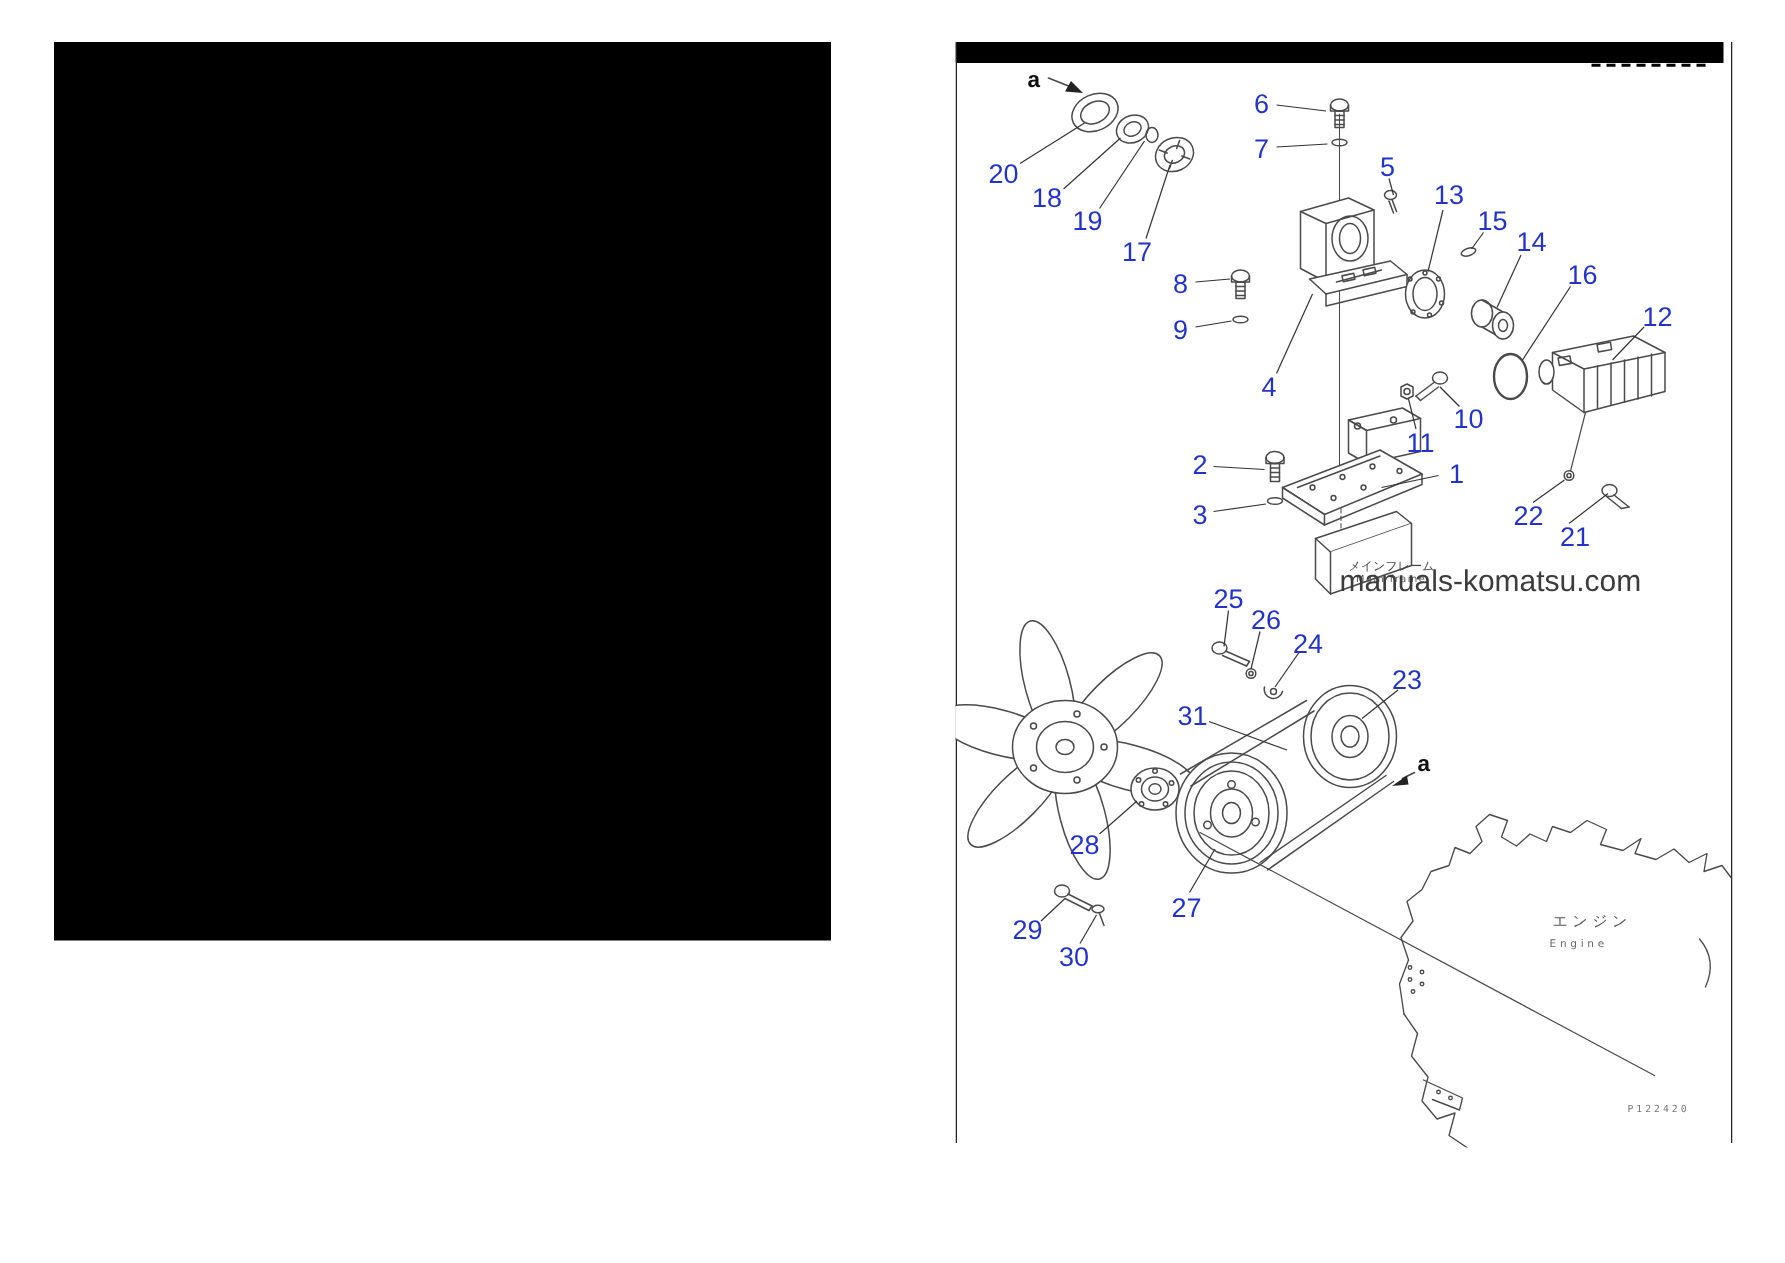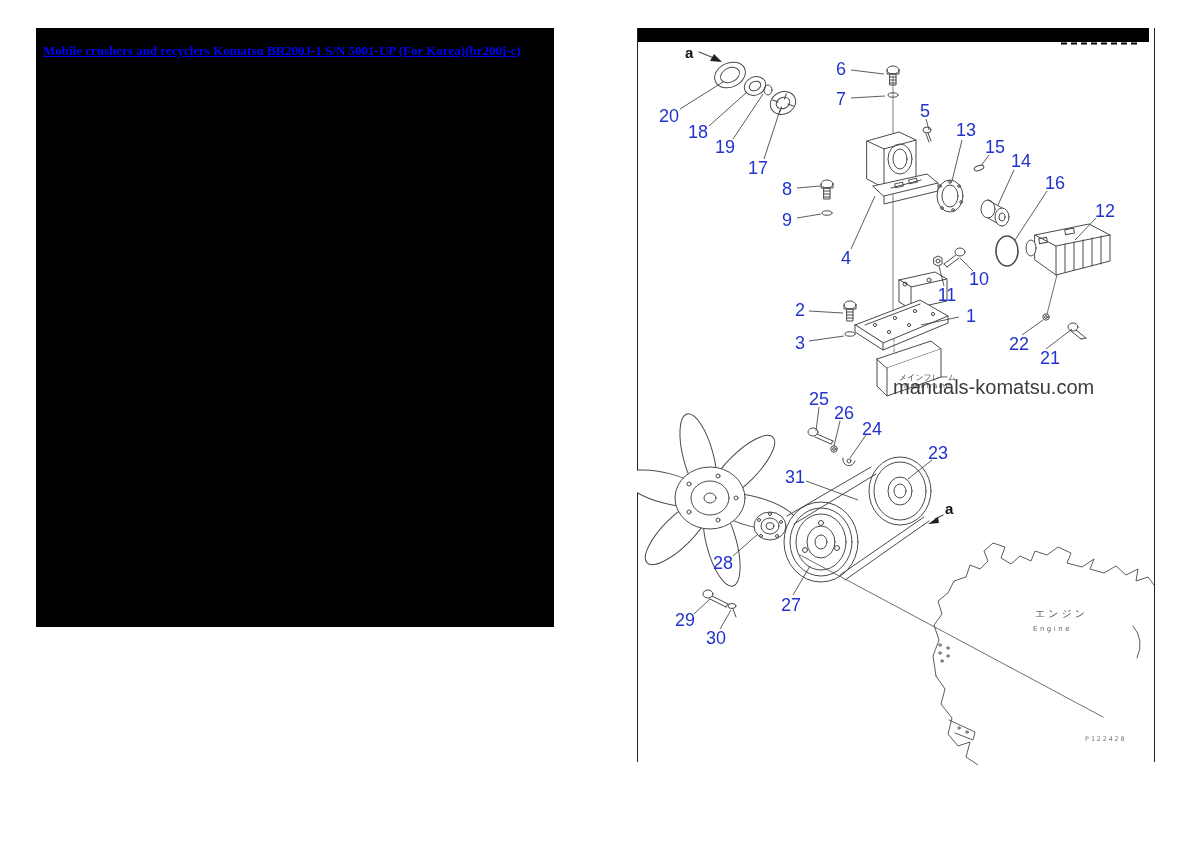--- a/index.html
+++ b/index.html
@@ -23,21 +23,20 @@
   .leader{stroke:#333;stroke-width:0.8;}
   .art{stroke:#4a4a4a;stroke-width:1;fill:none;stroke-linejoin:round;stroke-linecap:round;}
 </style>
 </head>
 <body>
 
 <div class="page">
 
   <div class="img-placeholder"></div>
 
-  <a class="title-link" href="#">Mobile crushers and recyclers Komatsu BR200J-1 S/N 5001-UP (For Korea)(br200j-c)</a>
 
   <div class="diagram-panel">
     <svg width="518" height="737" viewBox="0 0 518 737">
 
       <rect x="0" y="0" width="512" height="14" fill="#000"></rect>
       <g fill="#000">
         <rect x="424" y="14.5" width="6" height="2"></rect>
           <rect x="434" y="14.5" width="6" height="2"></rect>
         <rect x="444" y="14.5" width="6" height="2"></rect>
           <rect x="454" y="14.5" width="6" height="2"></rect>

